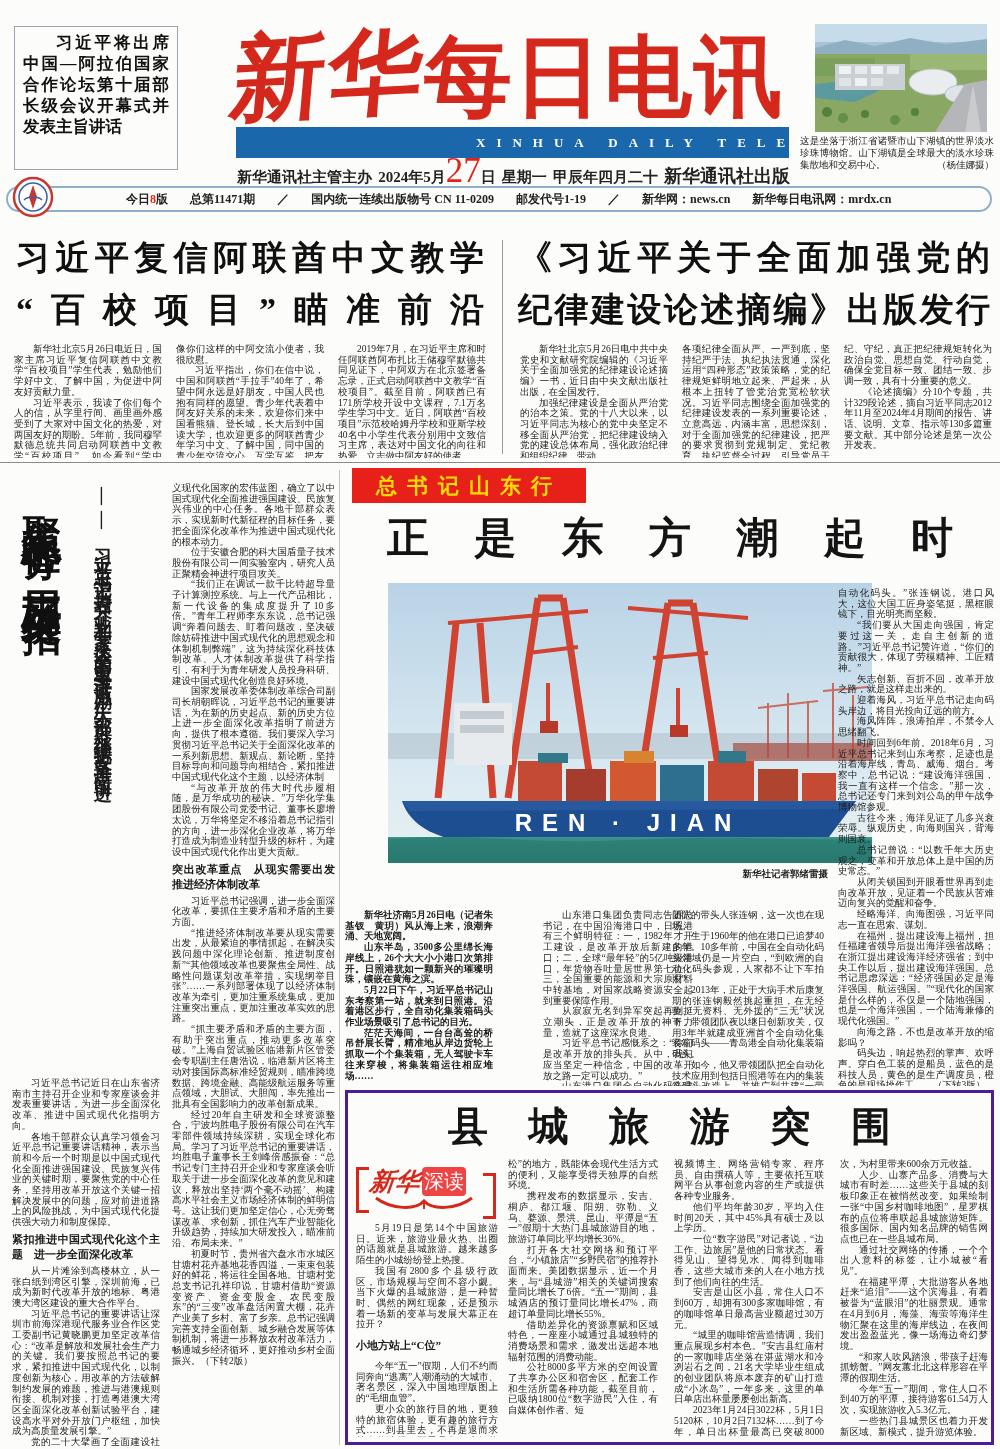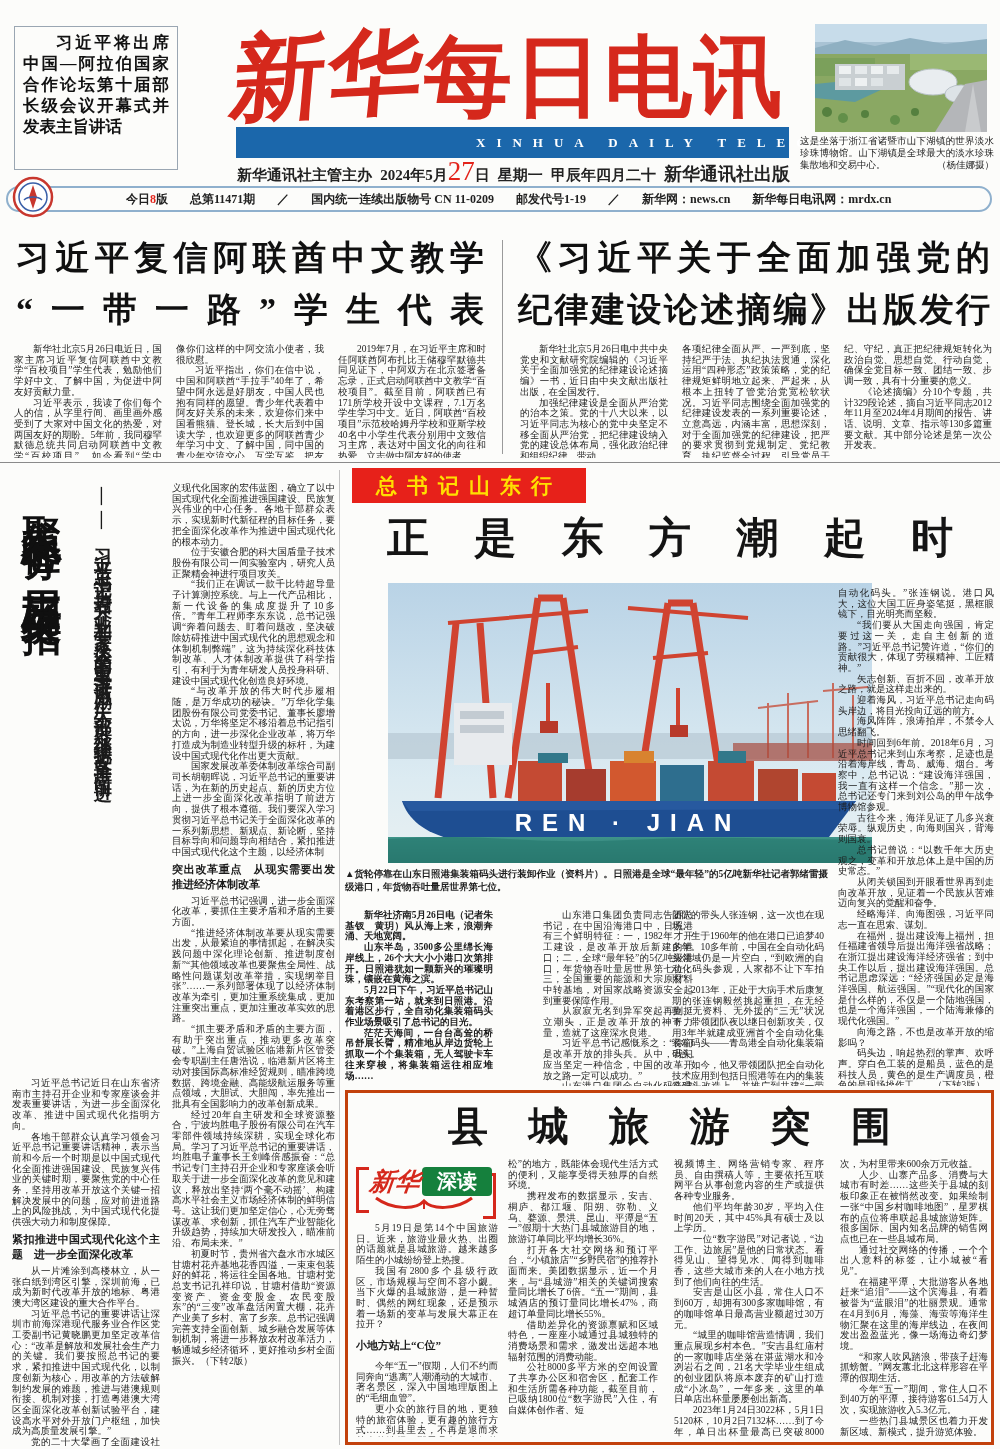--- a/index.html
+++ b/index.html
@@ -7,21 +7,21 @@
   .abs{position:absolute;}
   
   .promo-box{left:14px;top:26px;width:146px;height:132px;border:1px solid #9aa6b2;padding:5px 8px;font-size:16.5px;font-weight:bold;line-height:21px;text-align:justify;color:#111;}
   .promo-box .ind{text-indent:2em;display:block;}
   .masthead{left:232px;top:24px;width:560px;height:134px;}
   .masthead .bluebar{position:absolute;left:4px;bottom:0;width:553px;height:31px;background:#1b67ab;}
   .masthead .en{position:absolute;left:240px;bottom:7px;color:#fff;font-size:13px;font-weight:bold;letter-spacing:11px;white-space:nowrap;font-family:"Liberation Serif",serif;}
   .masthead .zh{position:absolute;left:0;top:-4px;color:#d5281c;font-weight:bold;font-size:88px;line-height:110px;white-space:nowrap;z-index:2;letter-spacing:2px;}
   .masthead .zh .script{display:inline-block;transform:skewX(-8deg) rotate(-3deg);font-size:94px;}
   .dateline{left:237px;top:161px;width:553px;height:24px;display:flex;align-items:baseline;justify-content:space-between;font-weight:bold;font-size:15px;color:#222;white-space:nowrap;}
-  .dateline .day{color:#e3231a;font-size:27px;font-weight:normal;line-height:20px;}
+  .dateline .day{color:#e3231a;font-size:35px;font-weight:normal;line-height:20px;}
   .dateline .pub{font-size:18px;}
   .hphoto{left:815px;top:24px;width:172px;height:108px;overflow:hidden;}
   .hcaption{left:800px;top:135px;width:194px;height:46px;font-size:9.5px;line-height:12px;text-align:justify;color:#222;}
   .hcaption .credit{float:right;}
   .infobar{left:6px;top:186px;width:986px;height:26px;border:2px solid #8fb0cd;border-radius:14px;box-sizing:border-box;display:flex;align-items:center;gap:22px;padding-left:118px;font-size:12px;font-weight:bold;color:#222;white-space:nowrap;}
   .infobar .red{color:#e3231a;}
   .emblem{left:12px;top:176px;width:42px;height:42px;}
   
   .headline2{font-weight:bold;color:#101010;}
   .headline2 .hl{text-align:justify;text-align-last:justify;font-size:34px;line-height:52px;white-space:nowrap;display:block;}
@@ -38,29 +38,29 @@
   
   .vtitle{left:16px;top:484px;height:590px;width:50px;writing-mode:vertical-rl;font-size:40px;font-weight:bold;letter-spacing:5px;color:#101010;line-height:50px;}
   .vsubtitle{left:86px;top:487px;height:550px;width:72px;writing-mode:vertical-lr;font-size:18px;font-weight:bold;letter-spacing:6px;line-height:34px;color:#1a1a1a;}
   
   .badge{left:352px;top:468px;width:234px;height:35px;background:#e7211a;color:#ffdf00;font-weight:bold;font-size:21px;letter-spacing:10px;display:flex;align-items:center;justify-content:center;text-align:center;}
   .big-headline{left:345px;top:510px;width:650px;font-size:42px;font-weight:bold;color:#141414;text-align:justify;text-align-last:justify;padding:0 42px;box-sizing:border-box;white-space:nowrap;}
   .photo-main{left:345px;top:583px;width:484px;height:300px;overflow:hidden;margin-left:43px;}
   .photo-cap{left:345px;top:868px;width:483px;height:36px;font-size:9.5px;font-weight:bold;line-height:12.5px;text-align:justify;}
   .photo-cap .credit{float:right;}
   
-  .county-box{left:345px;top:1090px;width:649px;height:355px;border:3px solid #c2410c;box-sizing:border-box;background:#fcfcfa;}
+  .county-box{left:345px;top:1090px;width:649px;height:355px;border:3px solid #4c1d95;box-sizing:border-box;background:#fcfcfa;}
   .county-title{position:absolute;left:0;top:6px;width:100%;font-size:40px;font-weight:bold;color:#141414;text-align:justify;text-align-last:justify;padding:0 100px;box-sizing:border-box;white-space:nowrap;}
   .sd-logo{position:absolute;left:8px;top:72px;width:140px;height:52px;}
   .sd-logo .bracket{position:absolute;width:10px;height:40px;}
   .sd-logo .bl{left:0;top:2px;border-left:3px solid #d5281c;border-top:3px solid #d5281c;border-bottom:3px solid #d5281c;}
   .sd-logo .br{right:0;top:8px;border-right:3px solid #d5281c;border-top:3px solid #d5281c;border-bottom:3px solid #d5281c;}
   .sd-logo .row{position:absolute;left:14px;top:0;display:flex;align-items:center;gap:2px;}
   .sd-logo .xh{color:#d5281c;font-weight:bold;font-size:25px;font-style:italic;transform:skewX(-6deg);}
-  .sd-logo .sd{background:#15803d;color:#fff;font-weight:bold;font-size:20px;padding:1px 15px;border-radius:4px;}
+  .sd-logo .sd{background:#ef4444;color:#fff;font-weight:normal;font-size:20px;padding:1px 2px;border-radius:4px;}
   .sd-logo svg{position:absolute;left:16px;top:30px;}
   
   svg{display:block;}
 </style>
 </head>
 <body>
 
 <div class="abs promo-box">
   <span class="ind">习近平将出席中国—阿拉伯国家合作论坛第十届部长级会议开幕式并发表主旨讲话</span>
 </div>
@@ -128,21 +128,21 @@
   <svg viewBox="0 0 42 42" width="42" height="42">
     <circle cx="21" cy="21" r="19" fill="#fff" stroke="#c8372e" stroke-width="2.5"></circle>
     <circle cx="21" cy="21" r="14" fill="none" stroke="#3a5fa8" stroke-width="1.5"></circle>
     <path d="M21,9 L25,21 L21,33 L17,21 Z" fill="#c8372e"></path>
     <path d="M12,24 C16,20 26,20 30,24" stroke="#3a5fa8" stroke-width="1.5" fill="none"></path>
   </svg>
 </div>
 
 <div class="abs headline2 hl-left">
   <span class="hl">习近平复信阿联酋中文教学</span>
-  <span class="hl">“一带一路”学生代表</span>
+  <span class="hl">“百校项目”瞄准前沿</span>
 </div>
 <div class="abs headline2 hl-right">
   <span class="hl">《习近平关于全面加强党的</span>
   <span class="hl">纪律建设论述摘编》出版发行</span>
 </div>
 <div class="abs vrule" style="left:502px;top:240px;height:214px;"></div>
 
 <div class="bodycol" style="left:14px;top:344px;width:148px;height:114px;">
     <p class="para">新华社北京5月26日电近日，国家主席习近平复信阿联酋中文教学“百校项目”学生代表，勉励他们学好中文、了解中国，为促进中阿友好贡献力量。</p>
     <p class="para">习近平表示，我读了你们每个人的信，从字里行间、画里画外感受到了大家对中国文化的热爱，对两国友好的期盼。5年前，我同穆罕默德总统共同启动阿联酋中文教学“百校项目”，如今看到“学中文”在阿联酋已经成为一种新风尚，培养了一批</p>
@@ -182,22 +182,22 @@
       <p class="para">从一片滩涂到高楼林立，从一张白纸到湾区引擎，深圳前海，已成为新时代改革开放的地标、粤港澳大湾区建设的重大合作平台。</p>
       <p class="para">习近平总书记的重要讲话让深圳市前海深港现代服务业合作区党工委副书记黄晓鹏更加坚定改革信心：“改革是解放和发展社会生产力的关键。我们要按照总书记的要求，紧扣推进中国式现代化，以制度创新为核心，用改革的方法破解制约发展的难题，推进与港澳规则衔接、机制对接，打造粤港澳大湾区全面深化改革创新试验平台，建设高水平对外开放门户枢纽，加快成为高质量发展引擎。”</p>
       <p class="para">党的二十大擘画了全面建设社会主</p>
     </div>
 </div>
 <div class="bodycol" style="left:172px;top:483px;width:163px;height:963px;">
   <div>
       <p class="para flush">义现代化国家的宏伟蓝图，确立了以中国式现代化全面推进强国建设、民族复兴伟业的中心任务。各地干部群众表示，实现新时代新征程的目标任务，要把全面深化改革作为推进中国式现代化的根本动力。</p>
       <p class="para">位于安徽合肥的科大国盾量子技术股份有限公司一间实验室内，研究人员正聚精会神进行项目攻关。</p>
       <p class="para">“我们正在调试一款千比特超导量子计算测控系统。与上一代产品相比，新一代设备的集成度提升了10多倍。”青年工程师李东东说，总书记强调“奔着问题去、盯着问题改，坚决破除妨碍推进中国式现代化的思想观念和体制机制弊端”，这为持续深化科技体制改革、人才体制改革提供了科学指引，有利于为青年研发人员投身科研、建设中国式现代化创造良好环境。</p>
+      <p class="para">国家发展改革委体制改革综合司副司长胡朝晖说，习近平总书记的重要讲话，为在新的历史起点、新的历史方位上进一步全面深化改革指明了前进方向，提供了根本遵循。我们要深入学习贯彻习近平总书记关于全面深化改革的一系列新思想、新观点、新论断，坚持目标导向和问题导向相结合，紧扣推进中国式现代化这个主题，以经济体制</p>
       <p class="para">“与改革开放的伟大时代步履相随，是万华成功的秘诀。”万华化学集团股份有限公司党委书记、董事长廖增太说，万华将坚定不移沿着总书记指引的方向，进一步深化企业改革，将万华打造成为制造业转型升级的标杆，为建设中国式现代化作出更大贡献。</p>
-      <p class="para">国家发展改革委体制改革综合司副司长胡朝晖说，习近平总书记的重要讲话，为在新的历史起点、新的历史方位上进一步全面深化改革指明了前进方向，提供了根本遵循。我们要深入学习贯彻习近平总书记关于全面深化改革的一系列新思想、新观点、新论断，坚持目标导向和问题导向相结合，紧扣推进中国式现代化这个主题，以经济体制</p>
     </div>
   <div class="col-subhead">突出改革重点　从现实需要出发推进经济体制改革</div>
   <div>
       <p class="para">习近平总书记强调，进一步全面深化改革，要抓住主要矛盾和矛盾的主要方面。</p>
       <p class="para">“推进经济体制改革要从现实需要出发，从最紧迫的事情抓起，在解决实践问题中深化理论创新、推进制度创新”“其他领域改革也要聚焦全局性、战略性问题谋划改革举措，实现纲举目张”……一系列部署体现了以经济体制改革为牵引，更加注重系统集成，更加注重突出重点，更加注重改革实效的思路。</p>
       <p class="para">“抓主要矛盾和矛盾的主要方面，有助于突出重点，推动更多改革突破。”上海自贸试验区临港新片区管委会专职副主任唐浩说，临港新片区将主动对接国际高标准经贸规则，瞄准跨境数据、跨境金融、高能级航运服务等重点领域，大胆试、大胆闯，率先推出一批具有全国影响力的改革创新成果。</p>
       <p class="para">经过20年自主研发和全球资源整合，宁波均胜电子股份有限公司在汽车零部件领域持续深耕，实现全球化布局。学习了习近平总书记的重要讲话，均胜电子董事长王剑峰倍感振奋：“总书记专门主持召开企业和专家座谈会听取关于进一步全面深化改革的意见和建议，释放出坚持‘两个毫不动摇’、构建高水平社会主义市场经济体制的鲜明信号。这让我们更加坚定信心，心无旁骛谋改革、求创新，抓住汽车产业智能化升级趋势，持续加大研发投入，瞄准前沿、布局未来。”</p>
       <p class="para">初夏时节，贵州省六盘水市水城区甘塘村花卉基地花香四溢，一束束包装好的鲜花，将运往全国各地。甘塘村党总支书记孔祥印说，甘塘村借助“资源变资产、资金变股金、农民变股东”的“三变”改革盘活闲置大棚，花卉产业美了乡村、富了乡亲。总书记强调完善支持全面创新、城乡融合发展等体制机制，将进一步释放农村改革活力，畅通城乡经济循环，更好推动乡村全面振兴。（下转2版）</p>
     </div>
 </div>
@@ -254,21 +254,20 @@
     <path d="M14,218 L468,218 L438,258 L64,256 C36,250 20,236 14,218 Z" fill="#1e4e92"></path>
     <path d="M14,218 L468,218 L462,226 L22,228 Z" fill="#27599f"></path>
     <text x="240" y="248" text-anchor="middle" fill="#ffffff" font-size="24" font-weight="bold" letter-spacing="10" font-family="Liberation Sans, sans-serif">REN · JIAN</text>
     <rect y="254" width="484" height="26" fill="url(#sea)"></rect>
     <path d="M0,256 Q60,252 120,256 T240,257 T360,255 T484,257 L484,280 L0,280 Z" fill="#2b7d73" opacity="0.8"></path>
   </svg>
 </div>
 
 <div class="abs photo-cap">
   <span class="credit">新华社记者郭绪雷摄</span>
-  <span>▲货轮停靠在山东日照港集装箱码头进行装卸作业（资料片）。日照港是全球“最年轻”的5亿吨级港口，年货物吞吐量居世界第七位。</span>
 </div>
 
 <div class="bodycol" style="left:345px;top:910px;width:148px;height:176px;font-weight:bold;">
     <p class="para">新华社济南5月26日电（记者朱基钗　黄玥）风从海上来，浪潮奔涌、天地宽阔。</p>
     <p class="para">山东半岛，3500多公里绵长海岸线上，26个大大小小港口次第排开。日照港犹如一颗新兴的璀璨明珠，镶嵌在黄海之滨。</p>
     <p class="para">5月22日下午，习近平总书记山东考察第一站，就来到日照港。沿着港区步行，全自动化集装箱码头作业场景吸引了总书记的目光。</p>
     <p class="para">茫茫天海间，一台台高耸的桥吊舒展长臂，精准地从岸边货轮上抓取一个个集装箱，无人驾驶卡车往来穿梭，将集装箱运往相应堆场……</p>
   </div>
 <div class="bodycol" style="left:508px;top:910px;width:150px;height:176px;margin-left:35px;">
     <p class="para">山东港口集团负责同志告诉总书记，在中国沿海港口中，日照港有三个鲜明特征：一，1982年才开工建设，是改革开放后新建的港口；二，全球“最年轻”的5亿吨级港口，年货物吞吐量居世界第七位；三，全国重要的能源和大宗原材料中转基地，对国家战略资源安全起到重要保障作用。</p>

